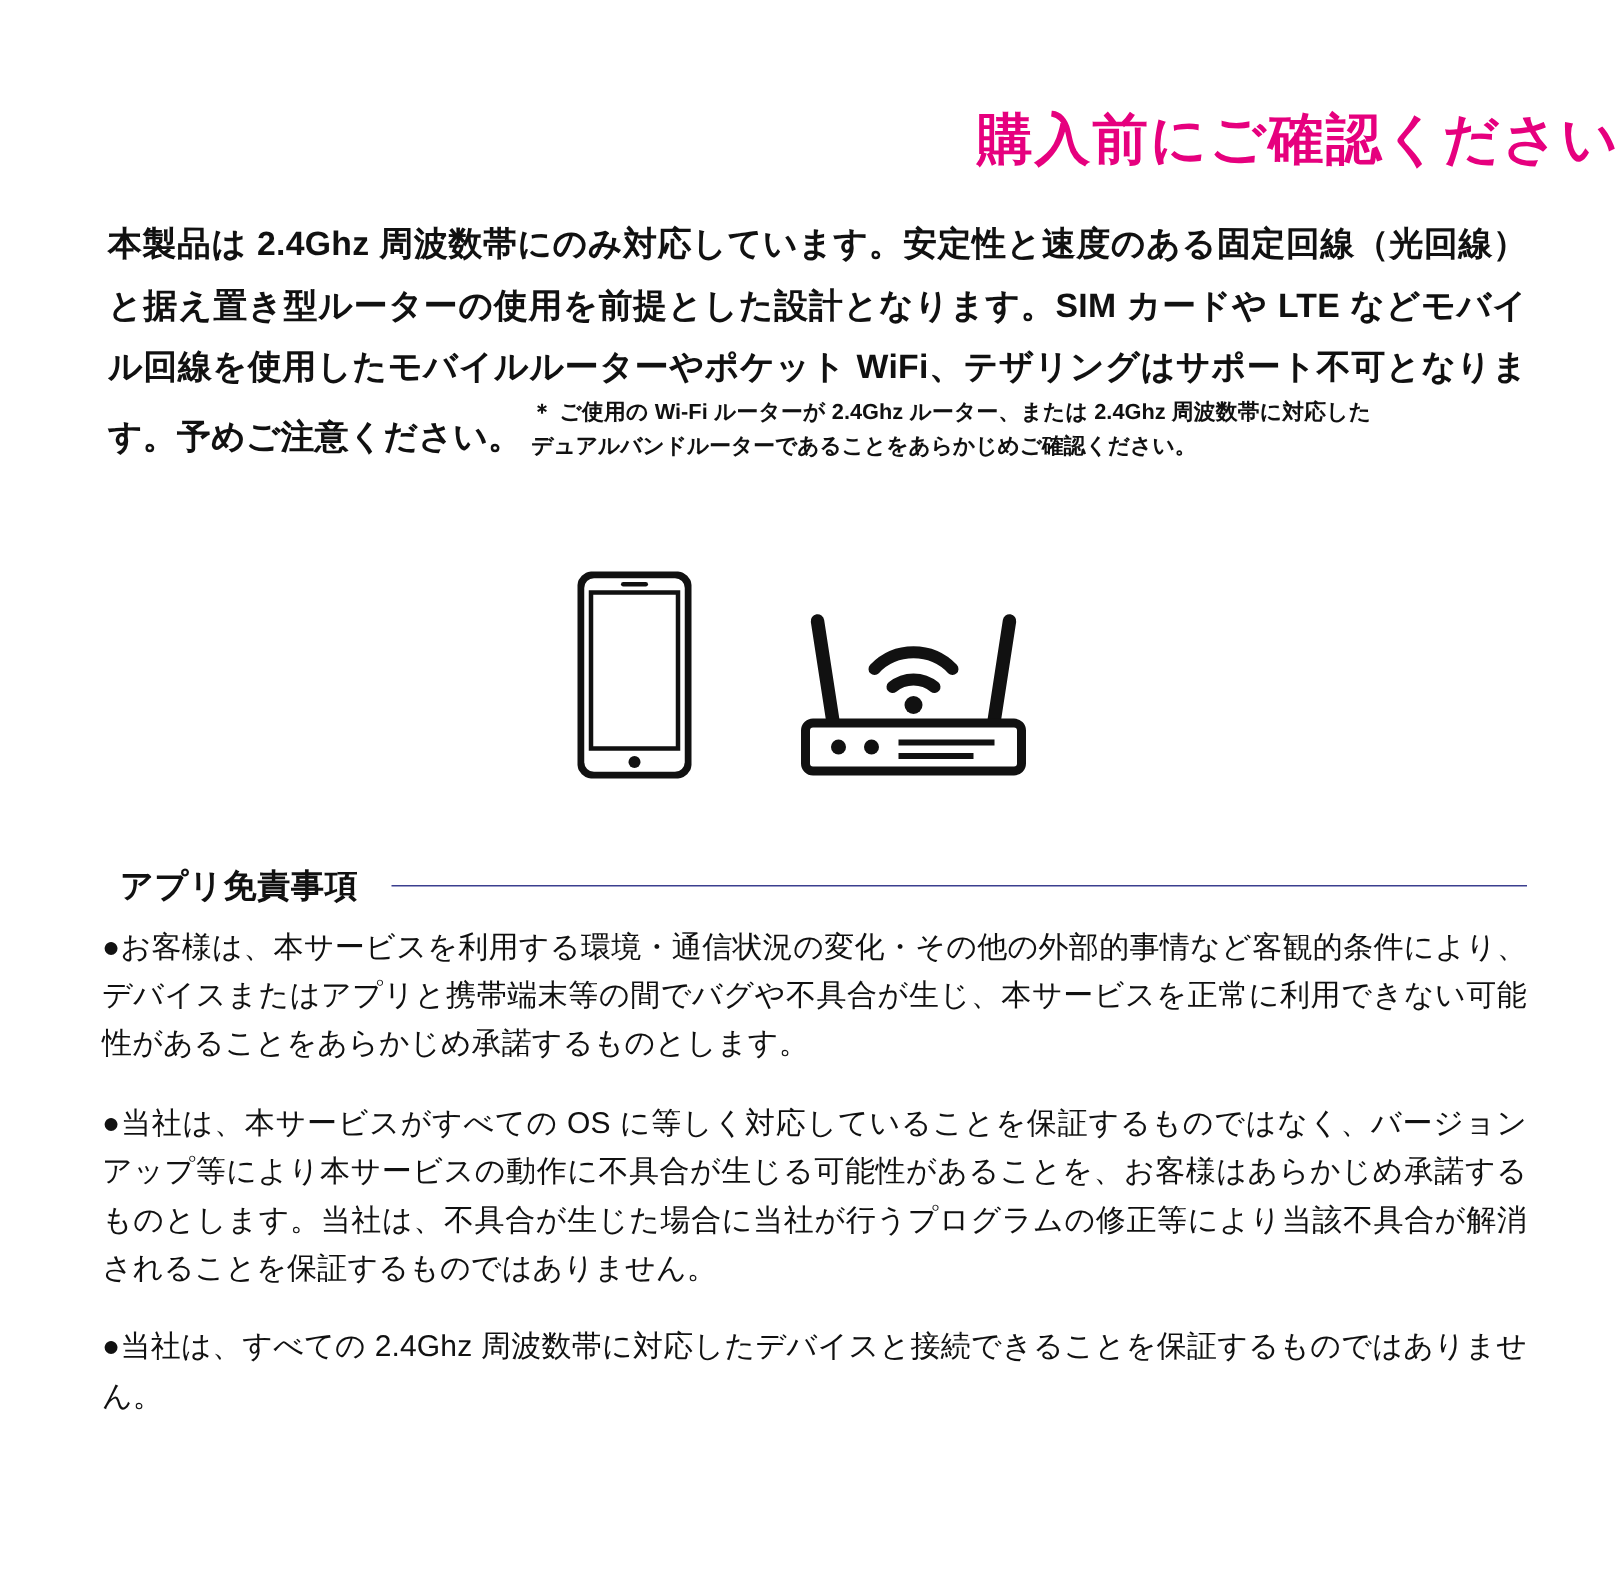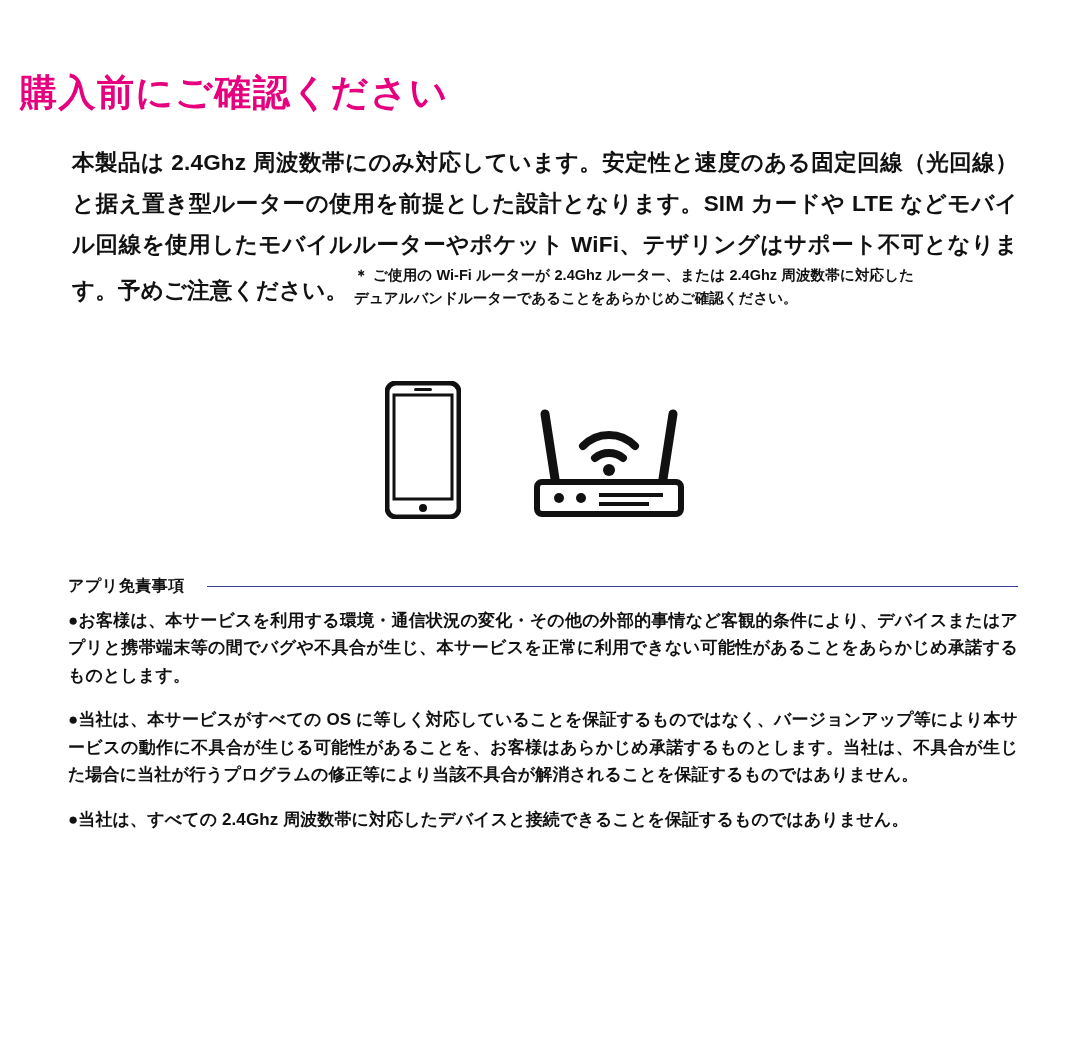--- a/index.html
+++ b/index.html
@@ -17,21 +17,21 @@
   .page {
     position: relative;
     width: 1080px;
     height: 1063px;
     box-sizing: border-box;
     padding: 0;
   }
 
   
   .title {
-    text-align: left;
+    text-align: right;
     color: #e6007e;
     font-size: 37px;
     font-weight: bold;
     letter-spacing: 1.5px;
     padding-top: 48px;
     line-height: 1.1;
     padding-left: 20px;
   }
 
   
@@ -67,32 +67,33 @@
   }
 
   
   .disclaimer {
     margin: 36px 62px 0 68px;
   }
   .disclaimer-head {
     display: flex;
     align-items: center;
     gap: 22px;
-    font-size: 16px;
+    font-size: 22px;
     font-weight: bold;
     letter-spacing: 0.5px;
+    margin-left: 12px;
   }
   .disclaimer-head .rule {
     flex: 1 1 auto;
     height: 1px;
     background: #3b3f8f;
   }
   .clause {
-    font-size: 17px;
-    font-weight: bold;
+    font-size: 20px;
+    font-weight: normal;
     line-height: 1.62;
     letter-spacing: 0.1px;
     text-align: justify;
     margin-top: 7px;
     text-indent: 0;
   }
   .clause:first-of-type {
     margin-top: 10px;
   }
 </style>

